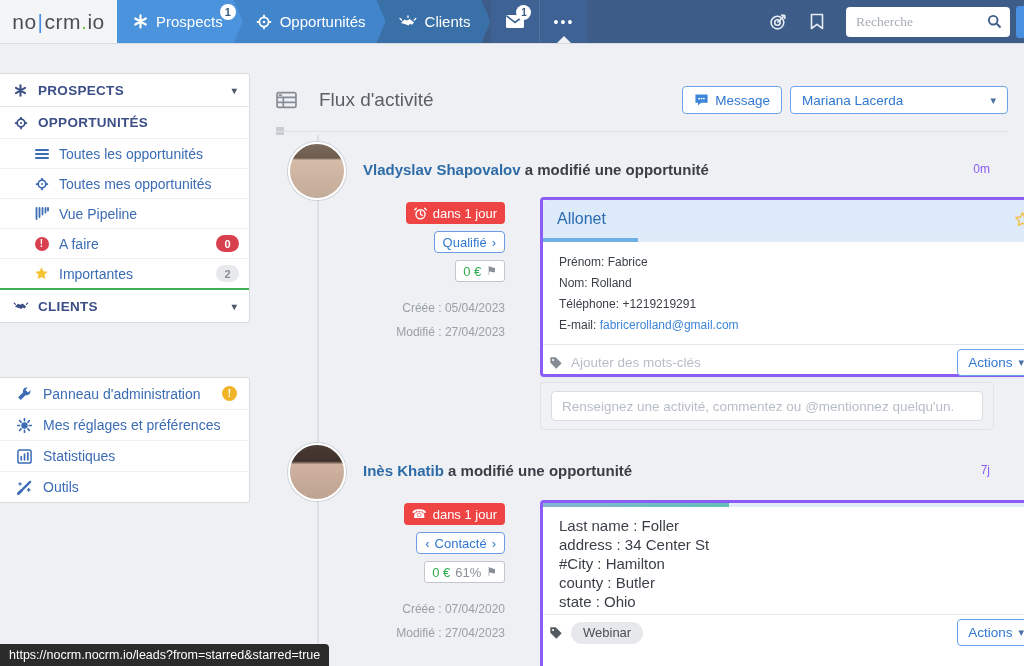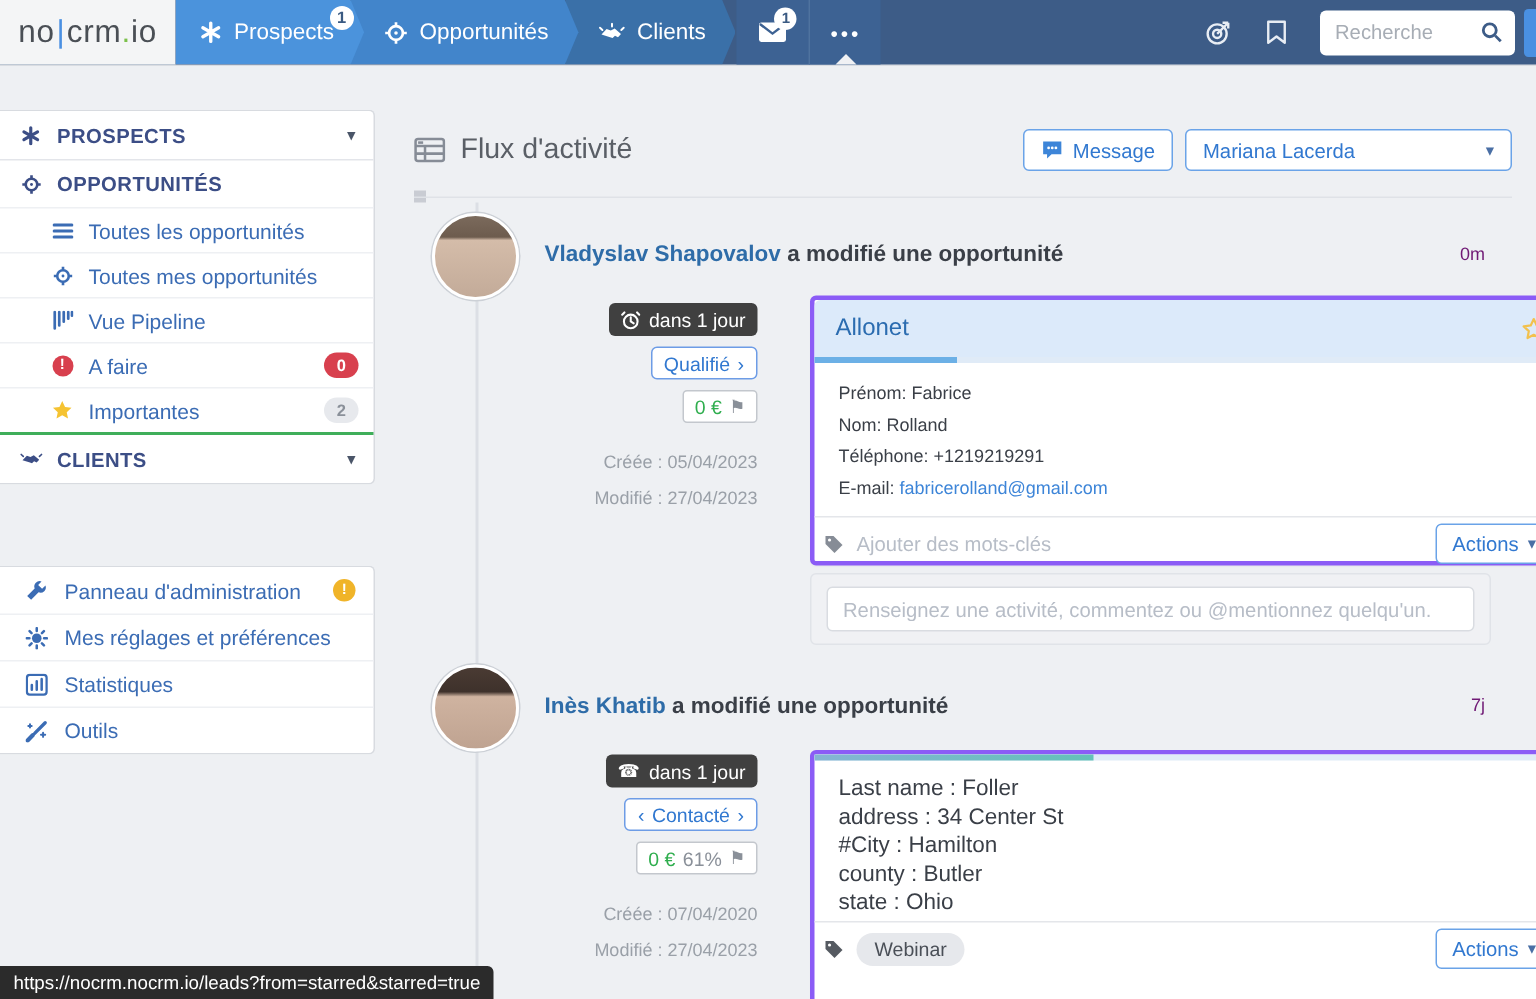--- a/index.html
+++ b/index.html
@@ -36,23 +36,23 @@
   .mail-badge { position:absolute; top:5px; right:8px; width:15px; height:15px;
     background:#fff; color:#3a5a82; border-radius:50%; font-size:10px; font-weight:bold;
     display:flex; align-items:center; justify-content:center; }
   .more-dots { color:#fff; font-size:14px; letter-spacing:2px; }
   .more-caret { position:absolute; bottom:0; left:50%; margin-left:-7px;
     width:0; height:0; border-left:7px solid transparent; border-right:7px solid transparent;
     border-bottom:7px solid #f0f1f4; }
   .nav-right { margin-left:auto; display:flex; align-items:center; gap:22px; padding-right:14px; }
   .nav-ic { color:#e8edf4; }
   .search-wrap { position:relative; }
-  .search-input { width:130px; height:30px; border:none; border-radius:4px;
+  .search-input { width:164px; height:30px; border:none; border-radius:4px;
     padding:0 30px 0 10px; font-size:13.5px; color:#15803d; outline:none;
-    font-family:Liberation Sans, sans-serif; }
+    font-family:Liberation Serif, serif; }
   .search-input::placeholder { color:#a7adb5; }
   .search-ic { position:absolute; right:8px; top:7px; color:#3d5c87; }
   .edge-sliver { position:absolute; right:0; top:6px; width:8px; height:32px;
     background:#4a90e2; border-radius:3px 0 0 3px; }
 
   
   .side-block { position:absolute; left:0; width:250px; background:#fff;
     border:1px solid #d8dbe0; border-left:none; border-radius:0 4px 4px 0; z-index:5; }
   .block-nav { top:73px; }
   .block-admin { top:377px; }
@@ -74,43 +74,43 @@
     font-size:10px; font-weight:bold; display:flex; align-items:center; justify-content:center;
     margin-left:auto; margin-right:12px; }
   .green-line { height:2px; background:#3fae5a; }
   .a-item { height:31px; display:flex; align-items:center; padding-left:16px; gap:10px;
     color:#3b6cb4; font-size:14px; border-top:1px solid #eef0f3; }
   .a-item:first-child { border-top:none; }
 
   
   .main-header { position:absolute; left:276px; width:732px; top:84px; height:32px;
     display:flex; align-items:center; }
-  .page-title { display:flex; align-items:center; gap:10px; font-size:19px; color:#5a5f66; }
+  .page-title { display:flex; align-items:center; gap:22px; font-size:19px; color:#5a5f66; }
   .hdr-btns { margin-left:auto; display:flex; gap:8px; }
   .btn-outline { height:28px; border:1px solid #6aa3e8; border-radius:4px; background:#fff;
     color:#3178d0; font-size:13.5px; display:flex; align-items:center; gap:6px; padding:0 11px; }
   .user-dd { width:218px; justify-content:flex-start; }
   .dd-caret { margin-left:auto; color:#4a6fa5; font-size:11px; }
   .hdr-divider { position:absolute; left:276px; width:732px; top:131px; height:1px; background:#dfe2e7; }
   .hdr-square { position:absolute; left:276px; top:127px; width:8px; height:8px; background:#c9ccd3; }
   .timeline { position:absolute; left:317px; top:135px; bottom:0; width:2px; background:#dcdfe5; }
 
   .activity { position:absolute; left:276px; width:732px; }
   .act-1 { top:142px; height:300px; }
   .act-2 { top:443px; height:223px; }
   .avatar { position:absolute; left:12px; top:0; width:58px; height:58px; border-radius:50%;
     border:2px solid #fff; box-shadow:0 0 0 1px #ccd0d6; overflow:hidden; }
   .face-1 { background:linear-gradient(180deg,#7b6a5c 0%,#6d5c4e 26%,#d4bca9 30%,#c3ab99 100%); }
   .face-2 { background:linear-gradient(180deg,#4a3b33 0%,#3e312b 30%,#cfb3a0 36%,#bfa391 100%); }
   .act-head { position:absolute; left:87px; top:19px; font-size:15px; font-weight:bold; color:#3a3f47; }
   .author { color:#2e6ca8;text-align:center; }
-  .act-time { position:absolute; right:18px; top:20px; font-size:12px; color:#701a75; }
+  .act-time { position:absolute; right:18px; top:20px; font-size:12px; color:#8b5cf6; }
   .meta-col { position:absolute; left:100px; top:60px; width:129px;
     display:flex; flex-direction:column; align-items:flex-end; gap:7px; }
-  .pill-blue { height:22px; background:#404040; border-radius:4px; color:#fff; font-size:13px;
+  .pill-blue { height:22px; background:#ef4444; border-radius:4px; color:#fff; font-size:13px;
     display:flex; align-items:center; gap:6px; padding:0 8px; }
   .pill-ic { font-size:12px; line-height:1; }
   .status-btn { height:22px; background:#fff; border:1px solid #6d9ce6; border-radius:4px;
     color:#3178d0; font-size:13px; display:flex; align-items:center; gap:5px; padding:0 8px; }
   .value-box { height:22px; background:#fff; border:1px solid #c3c7cd; border-radius:3px;
     font-size:13px; display:flex; align-items:center; gap:5px; padding:0 7px; }
   .amount { color:#2fae4e; } .prob { color:#8a9099; } .flag { color:#8a9099; font-size:12px; }
   .meta-date { font-size:12px; color:#9aa0a8; margin-top:3px; }
   .meta-date.first { margin-top:12px; }
 

